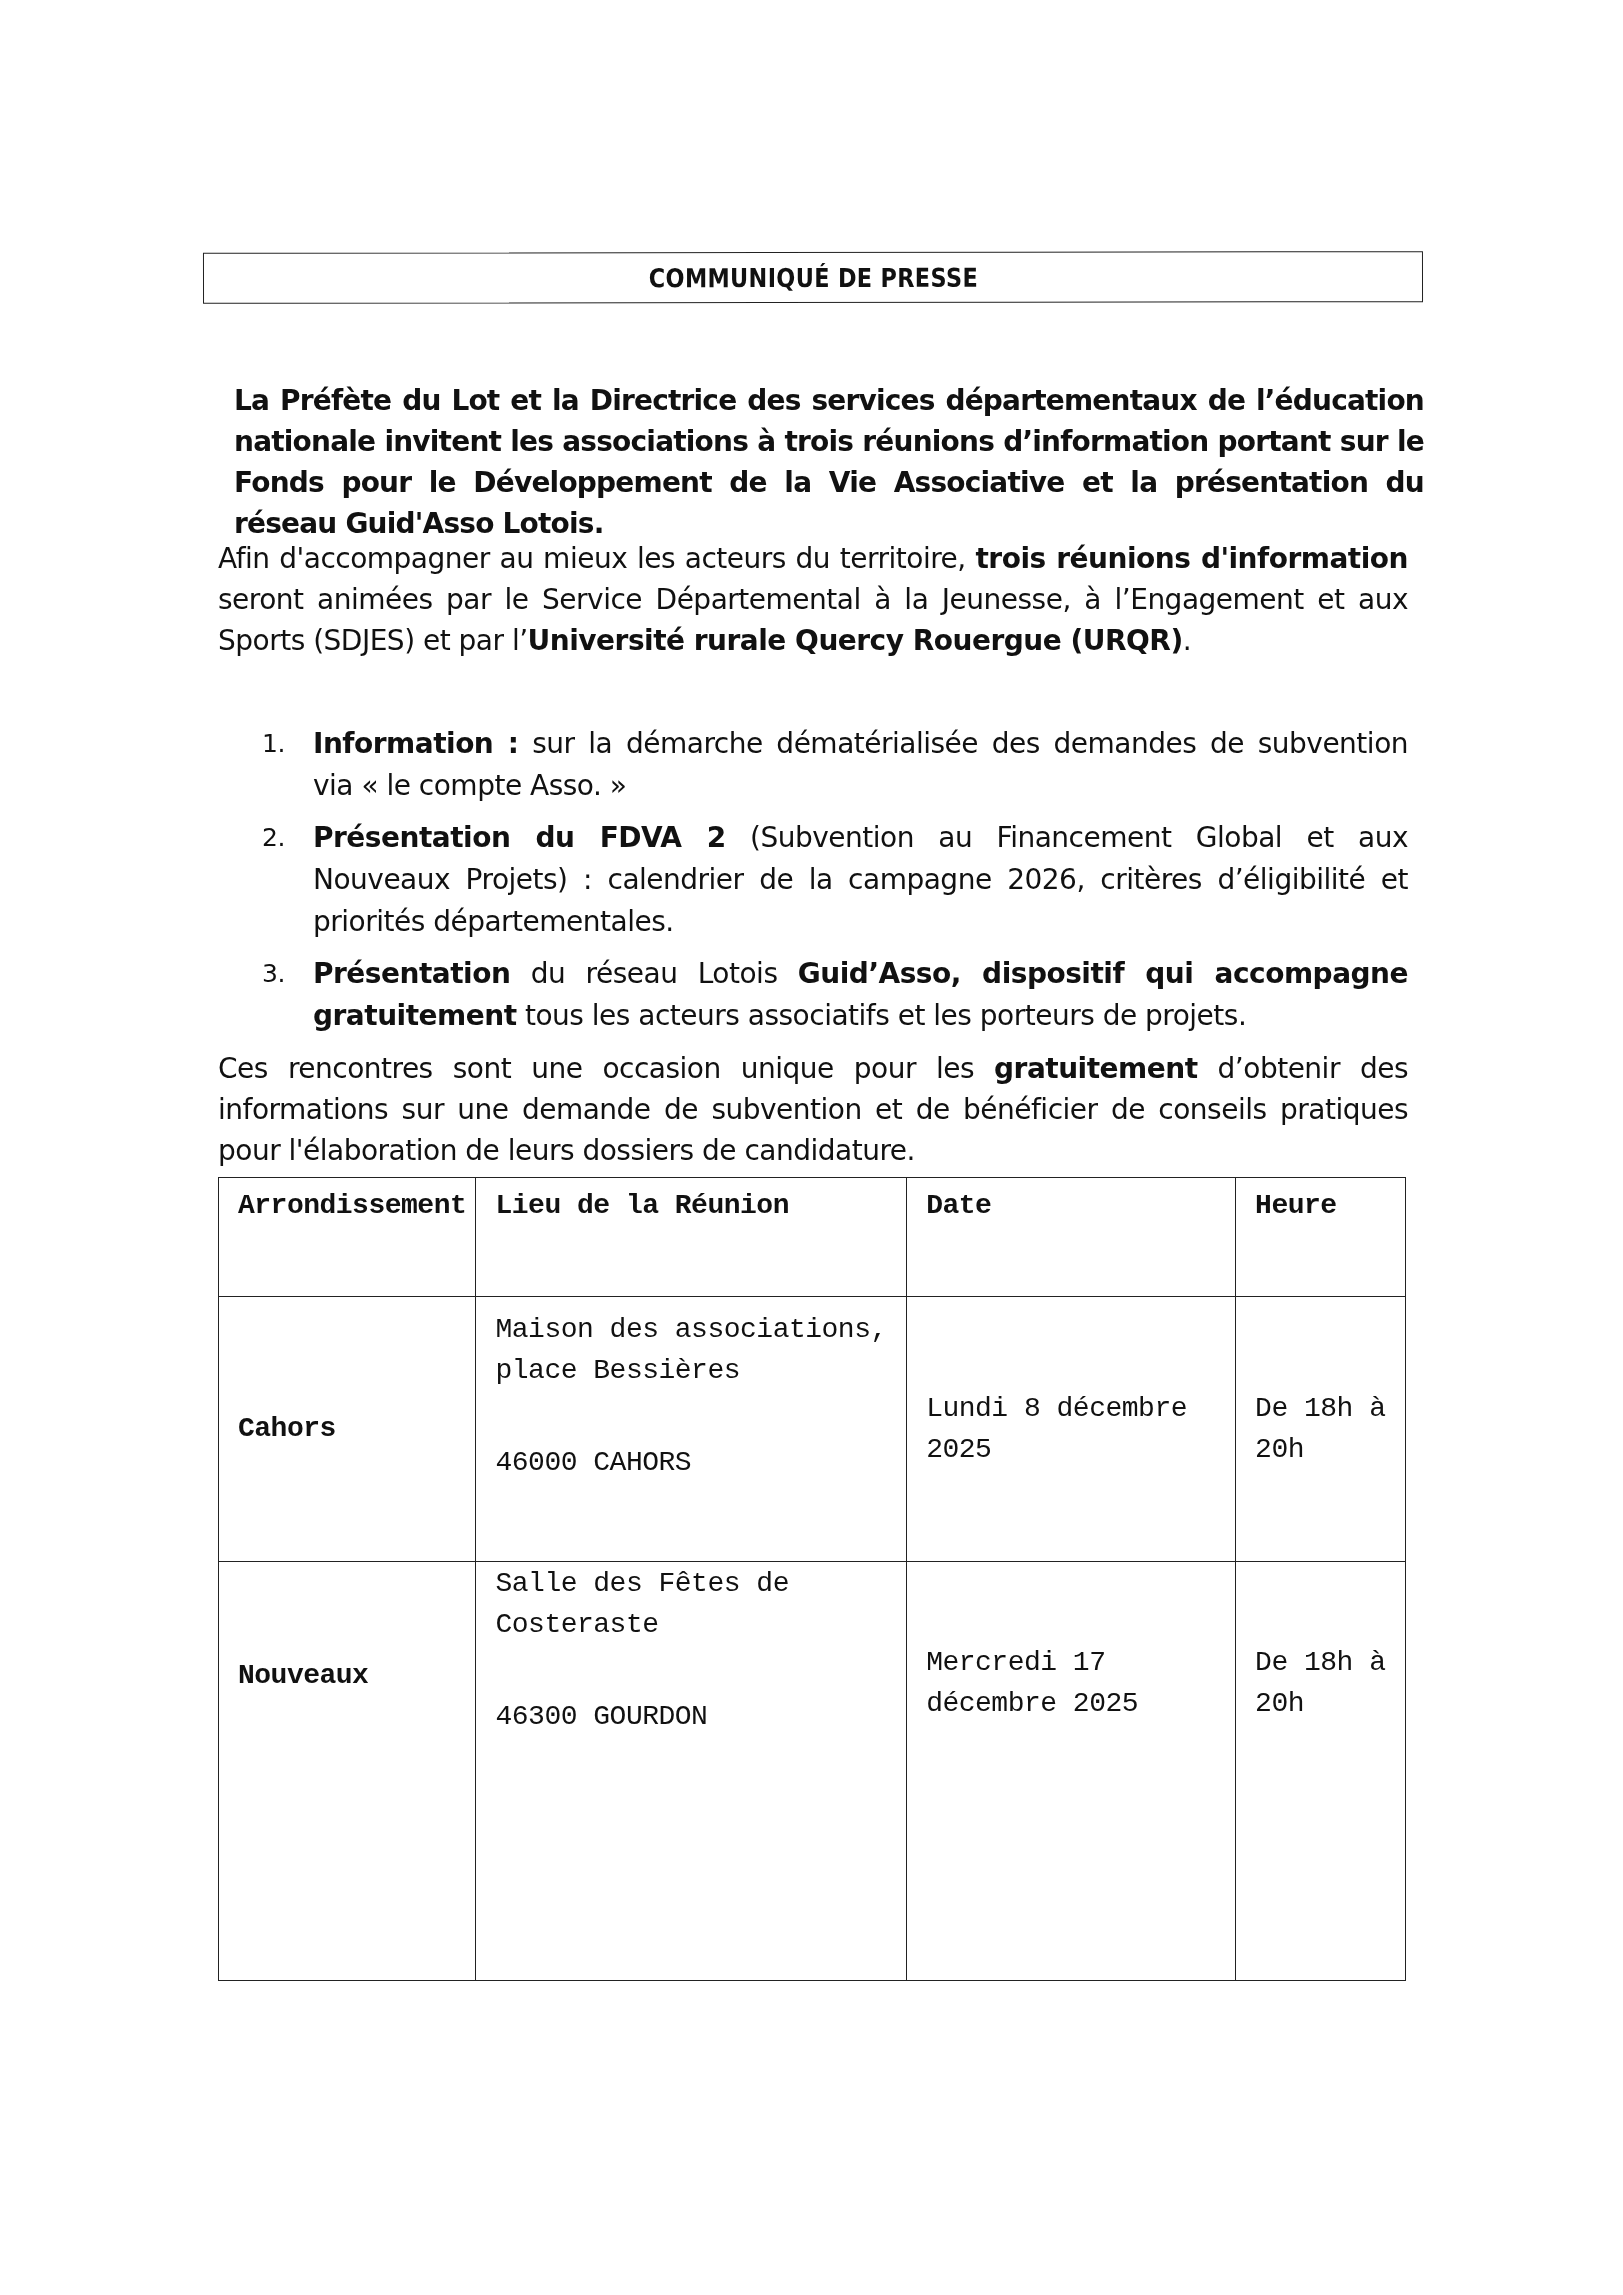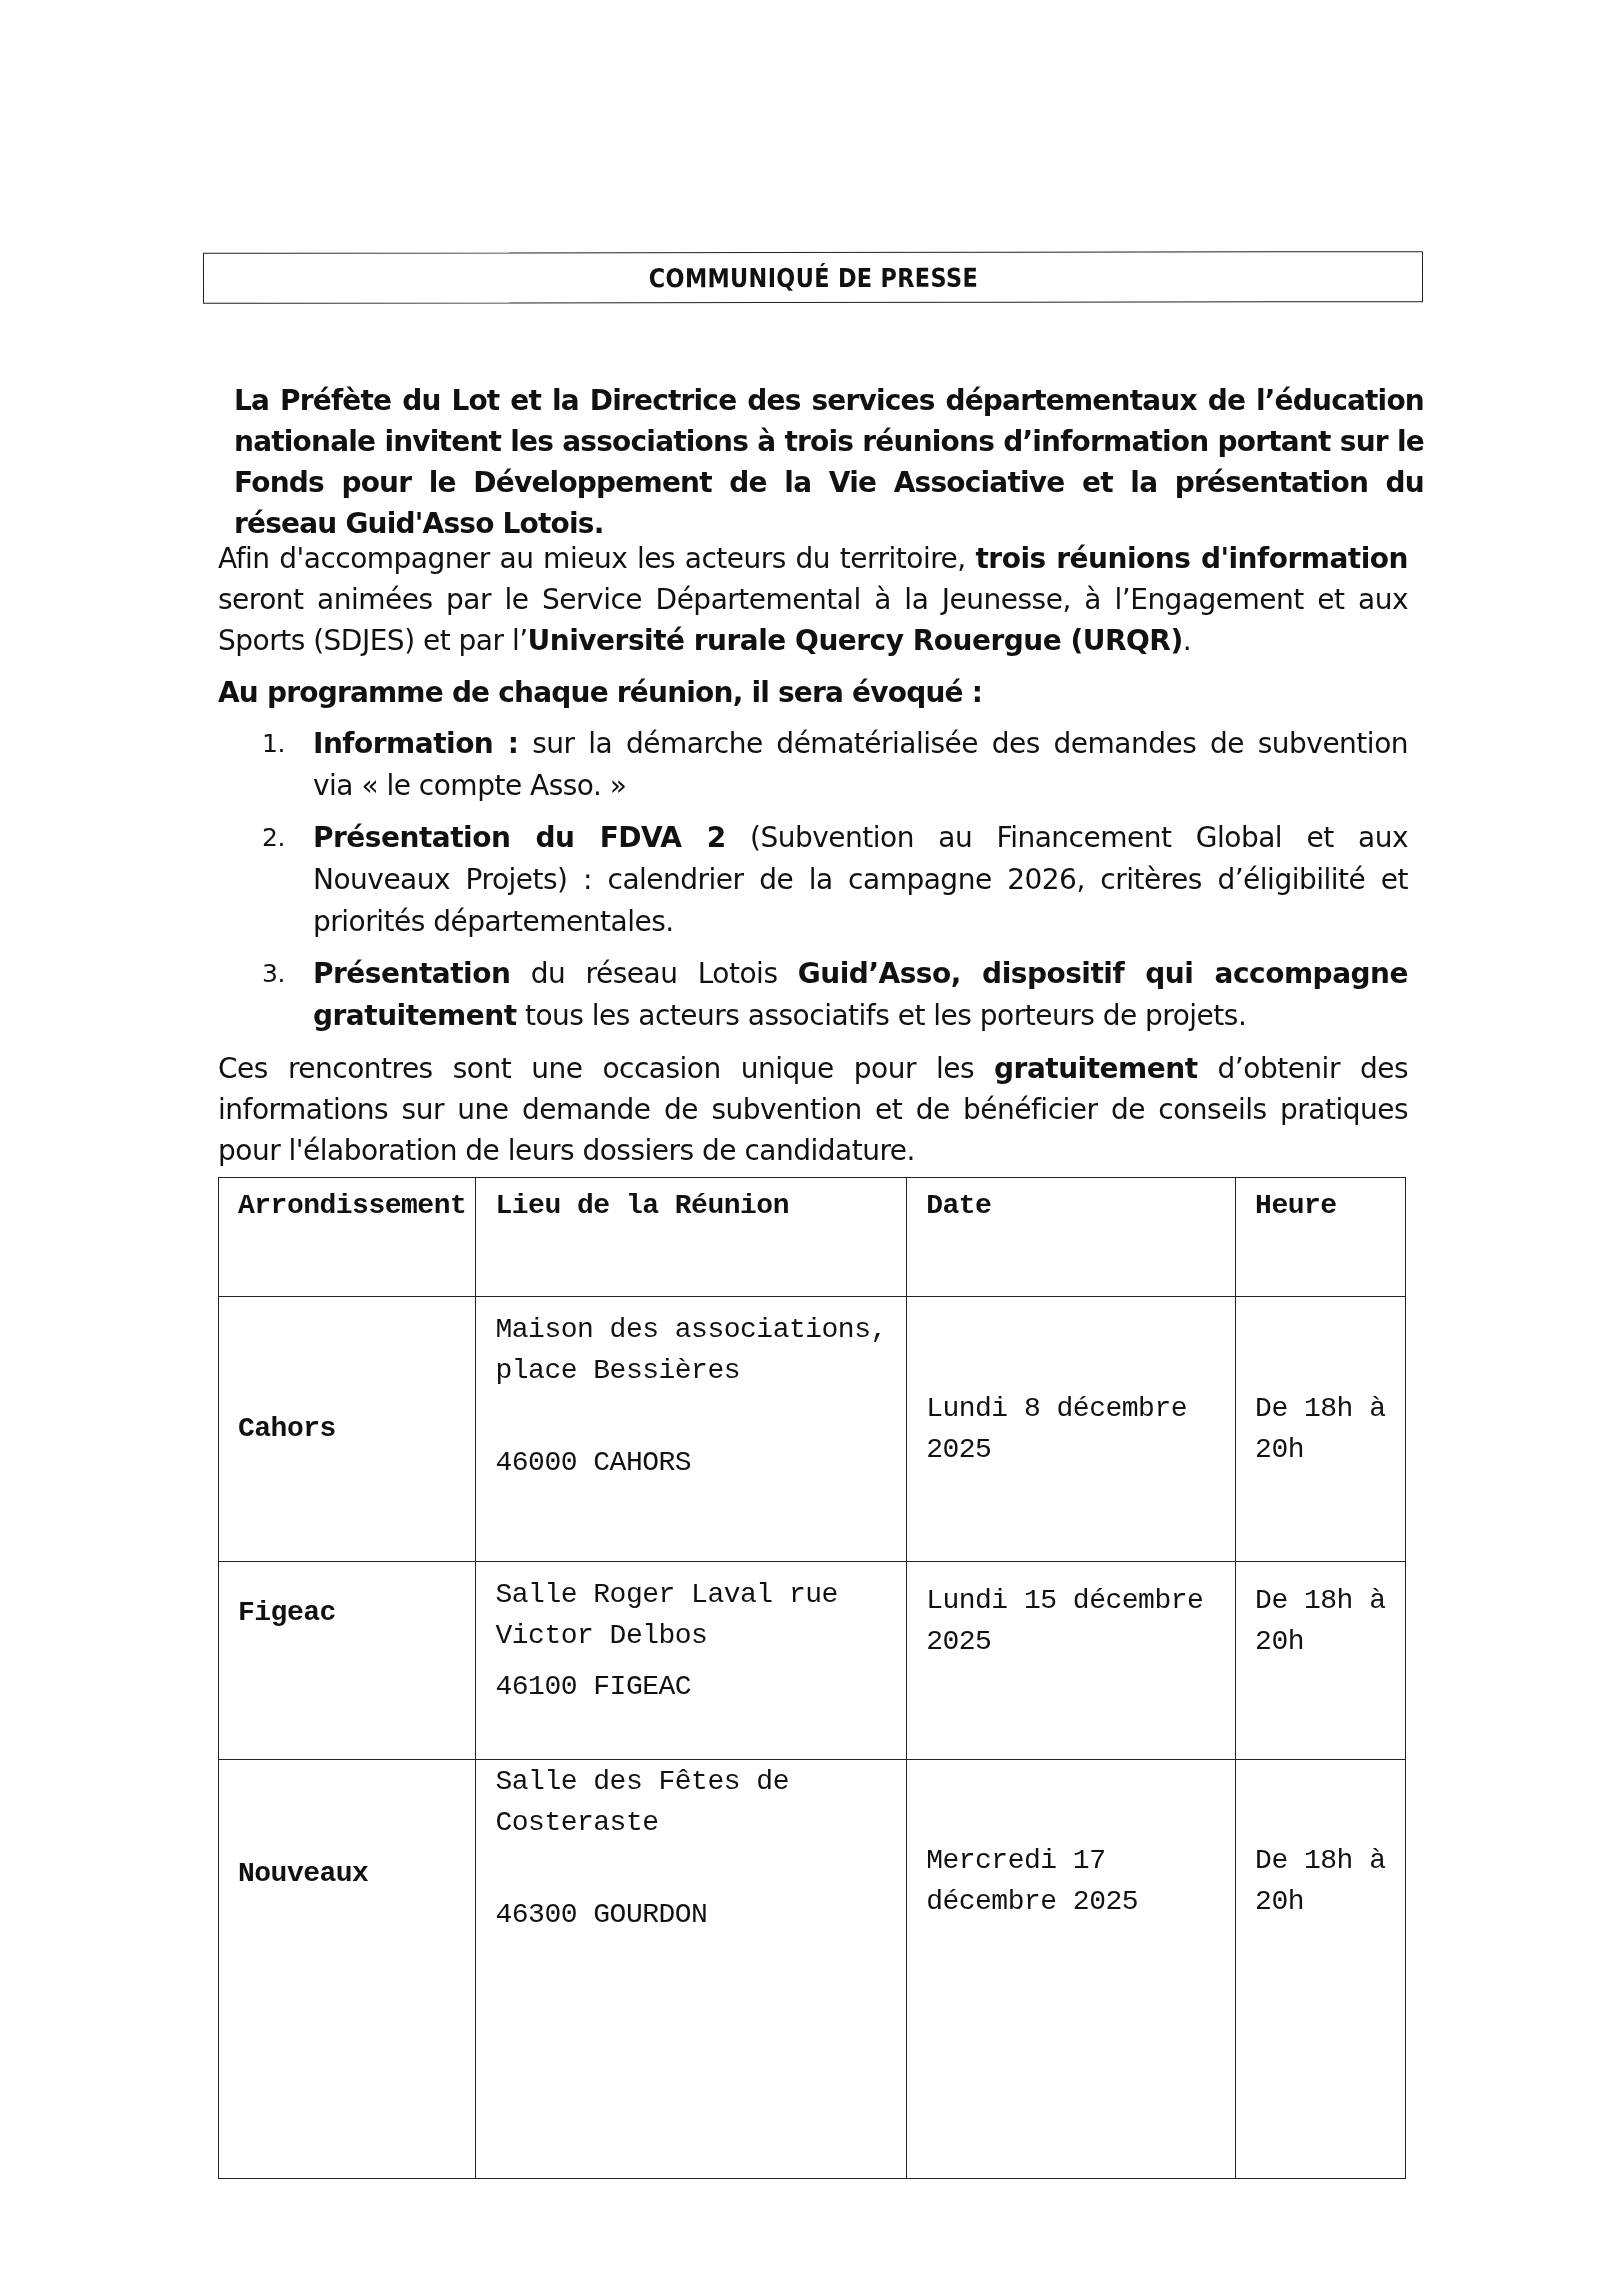--- a/index.html
+++ b/index.html
@@ -69,21 +69,20 @@
 <div class="page">
 
   <div class="press-box">
     <span class="press-title">COMMUNIQUÉ DE PRESSE</span>
   </div>
 
   <p class="body-text intro" style="margin:16px">La Préfète du Lot et la Directrice des services départementaux de l’éducation nationale invitent les associations à trois réunions d’information portant sur le Fonds pour le Développement de la Vie Associative et la présentation du réseau Guid'Asso Lotois.</p>
 
   <p class="body-text para1" style="margin:0"><span>Afin d'accompagner au mieux les acteurs du territoire, </span><span class="b">trois réunions d'information</span><span> seront animées par le Service Départemental à la Jeunesse, à l’Engagement et aux Sports (SDJES) et par l’</span><span class="b">Université rurale Quercy Rouergue (URQR)</span><span>.</span></p>
 
-  <p class="body-text prog-heading" style="margin:0">Au programme de chaque réunion, il sera évoqué :</p>
 
   <div class="list">
     <div class="list-item">
       <span class="num">1.</span>
       <span class="b">Information :</span><span> sur la démarche dématérialisée des demandes de subvention via « le compte Asso. »</span>
     </div>
     <div class="list-item">
       <span class="num">2.</span>
       <span class="b">Présentation du FDVA 2</span><span> (Subvention au Financement Global et aux Nouveaux Projets) : calendrier de la campagne 2026, critères d’éligibilité et priorités départementales.</span>
     </div>
@@ -107,29 +106,20 @@
     <tbody>
       <tr class="row-cahors">
         <td class="arr">Cahors</td>
         <td class="pad-top">
           <span class="cell-line">Maison des associations, place Bessières</span>
           <span class="cell-line gap-xl">46000 CAHORS</span>
         </td>
         <td class="mid">Lundi 8 décembre 2025</td>
         <td class="mid">De 18h à 20h</td>
       </tr>
-      <tr class="row-figeac">
-        <td class="arr" style="vertical-align:top; padding-top:30px;">Figeac</td>
-        <td class="pad-top">
-          <span class="cell-line">Salle Roger Laval rue Victor Delbos</span>
-          <span class="cell-line gap-sm">46100 FIGEAC</span>
-        </td>
-        <td class="pad-date-fig">Lundi 15 décembre 2025</td>
-        <td class="pad-date-fig">De 18h à 20h</td>
-      </tr>
       <tr class="row-gourdon">
         <td class="arr" style="vertical-align:top; padding-top:93px;">Nouveaux</td>
         <td style="padding-top:1.7px;">
           <span class="cell-line">Salle des Fêtes de Costeraste</span>
           <span class="cell-line" style="margin-top:51px;">46300 GOURDON</span>
         </td>
         <td class="pad-date-gou">Mercredi 17 décembre 2025</td>
         <td class="pad-date-gou">De 18h à 20h</td>
       </tr>
     </tbody>

